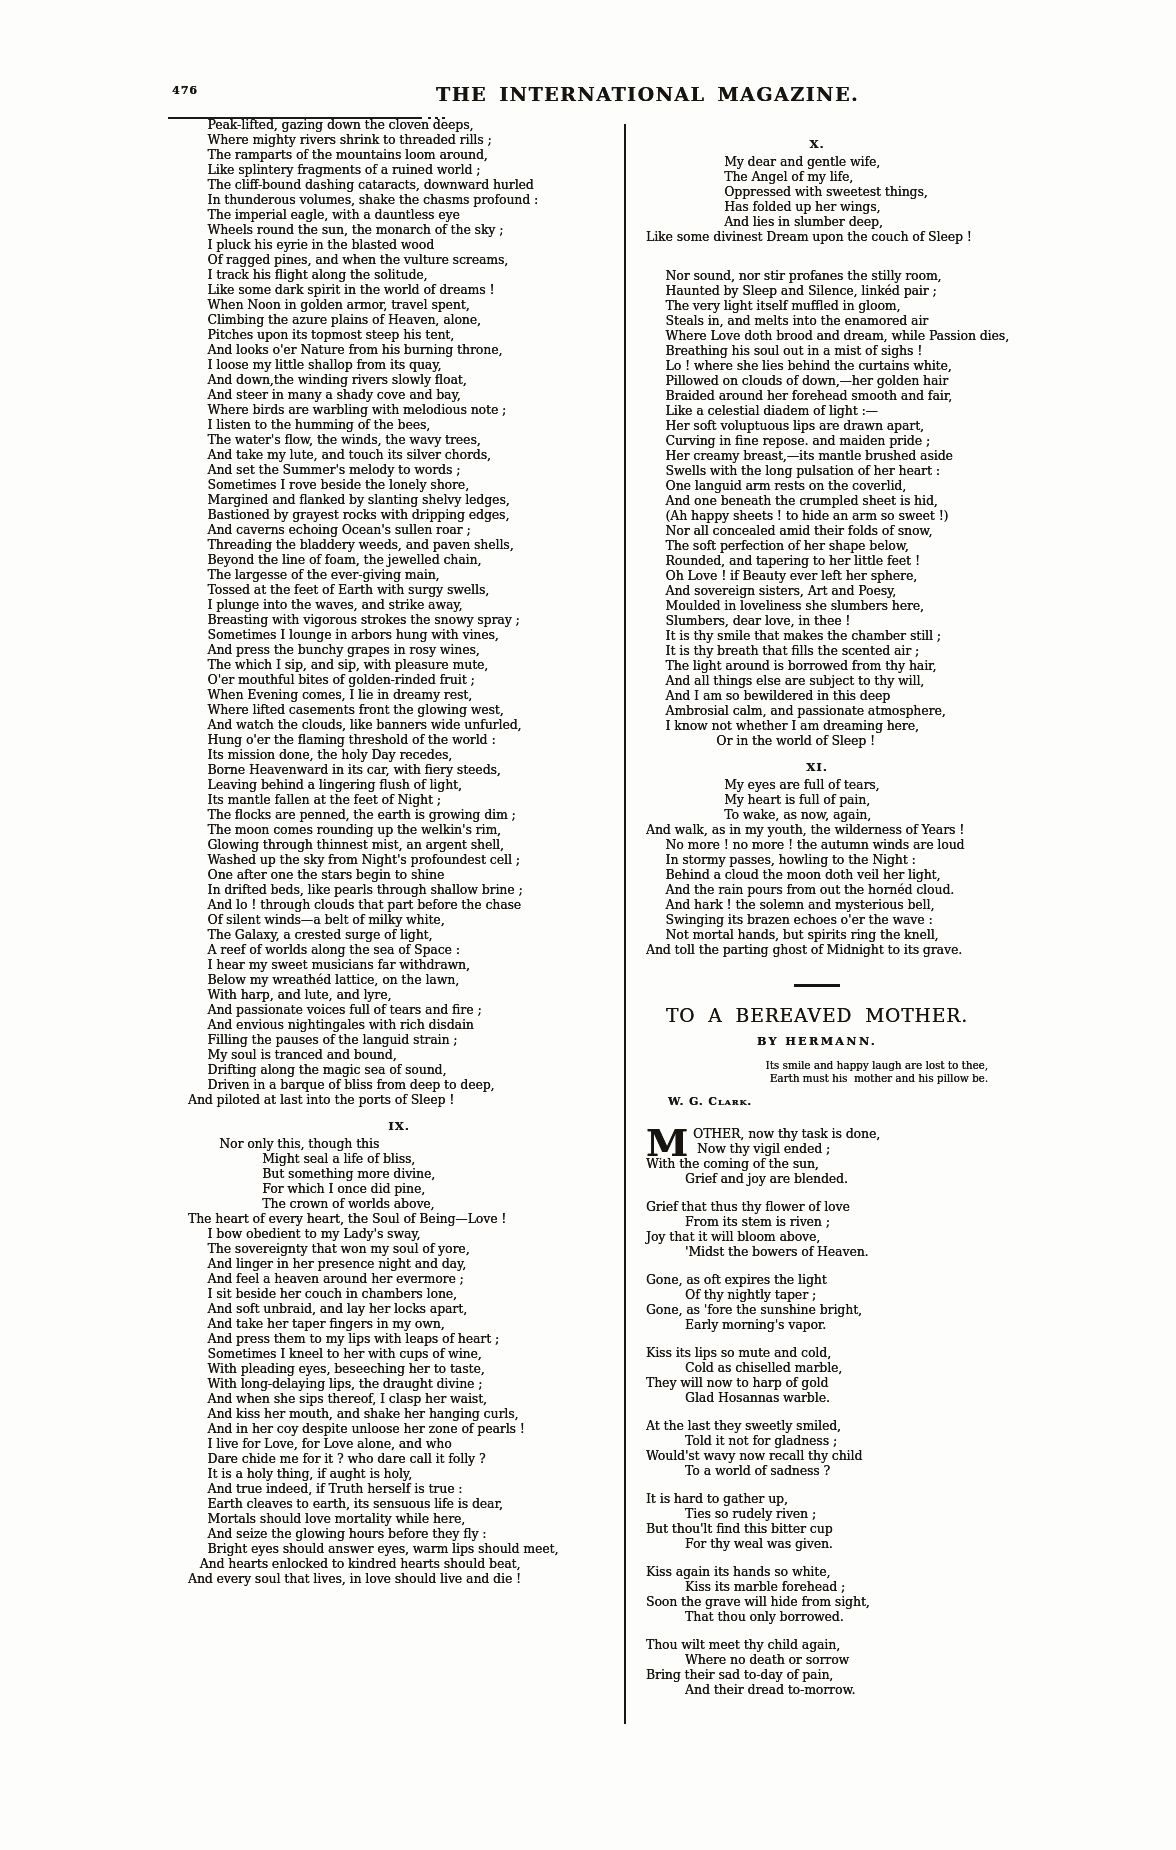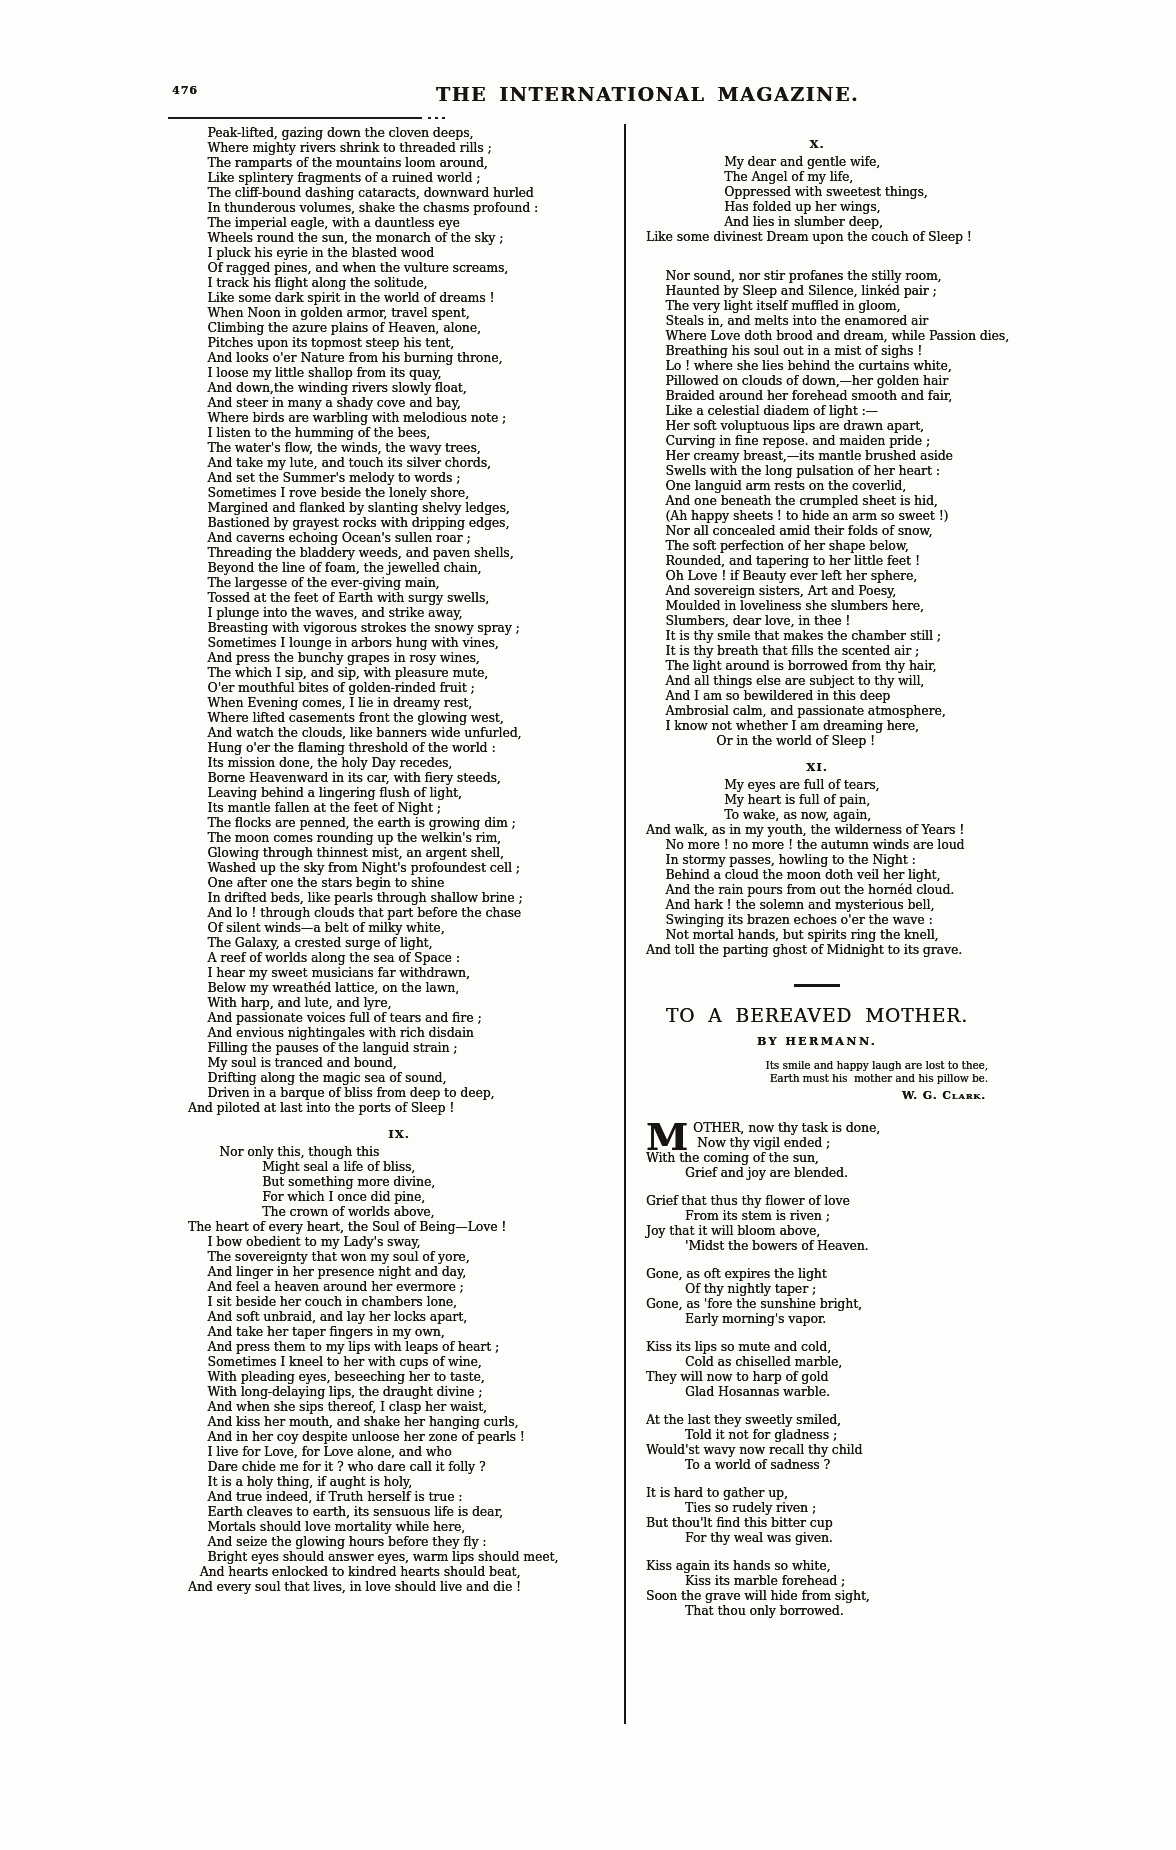--- a/index.html
+++ b/index.html
@@ -25,21 +25,21 @@
     width: 254px; height: 2px; background: #1b1b1b;
   }
   .header-rule-dots {
     position: absolute; left: 428px; top: 117px; width: 20px; height: 2px;
     background-image: repeating-linear-gradient(90deg, #1b1b1b 0 3px, transparent 3px 7px);
   }
   .col-divider {
     position: absolute; left: 624px; top: 124px;
     width: 2px; height: 1600px; background: #171717;
   }
-  .left-col  { position: absolute; left: 188px; top: 126px; width: 422px; }
+  .left-col  { position: absolute; left: 188px; top: 118px; width: 422px; }
   .right-col { position: absolute; left: 646px; top: 126px; width: 342px; }
   .stanza {
     white-space: pre;
     font-size: 12.3px;
     line-height: 15px;
   }
   .gap-lg { margin-top: 24px; }
   .sec-label {
     font-size: 11.5px; letter-spacing: 1px; text-align: center;
     margin: 11px 0 4px 0; font-weight: bold;
@@ -55,21 +55,21 @@
   .poem2-byline {
     text-align: center; font-size: 11px; font-weight: bold;
     letter-spacing: 2.5px; margin-top: 9px;
   }
   .epigraph {
     margin-top: 11px; padding-left: 22px;
     font-size: 10.4px; line-height: 12.5px;
   }
   .ep-lines { white-space: pre; text-align: right; }
   .ep-attr  {
-    text-align: right; padding-right: 2px; margin-top: 6px;
+    padding-right: 2px; margin-top: 12px;
     font-variant: small-caps; letter-spacing: 1px; font-weight: bold; font-size: 10.8px;
   }
   .dropcap-stanza { margin-top: 18px; }
   .dropcap {
     float: left; font-size: 38px; line-height: 29px;
     margin: 1px 5px 0 0; font-weight: bold;
   }
   .p2-stanza { margin-top: 13px; }
 </style>
 </head>
@@ -269,15 +269,19 @@
 Would'st wavy now recall thy child
           To a world of sadness ?</div>
     <div class="stanza p2-stanza">It is hard to gather up,
           Ties so rudely riven ;
 But thou'lt find this bitter cup
           For thy weal was given.</div>
     <div class="stanza p2-stanza">Kiss again its hands so white,
           Kiss its marble forehead ;
 Soon the grave will hide from sight,
           That thou only borrowed.</div>
+    <div class="stanza p2-stanza">Thou wilt meet thy child again,
+          Where no death or sorrow
+Bring their sad to-day of pain,
+          And their dread to-morrow.</div>
   </div>
 
 </div>
 
 </body></html>

